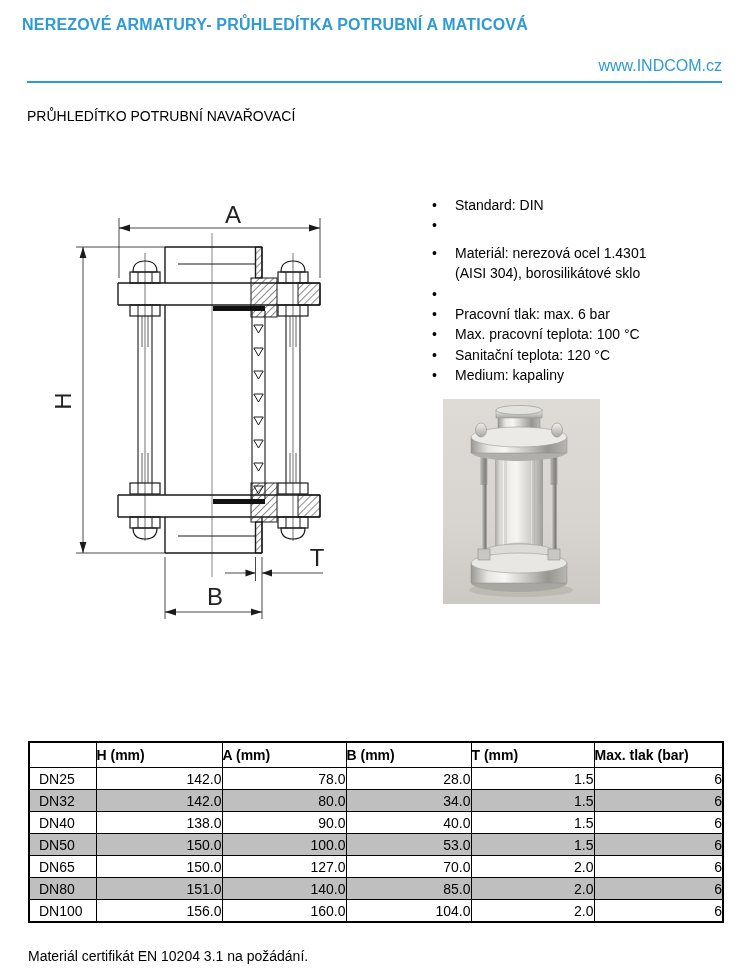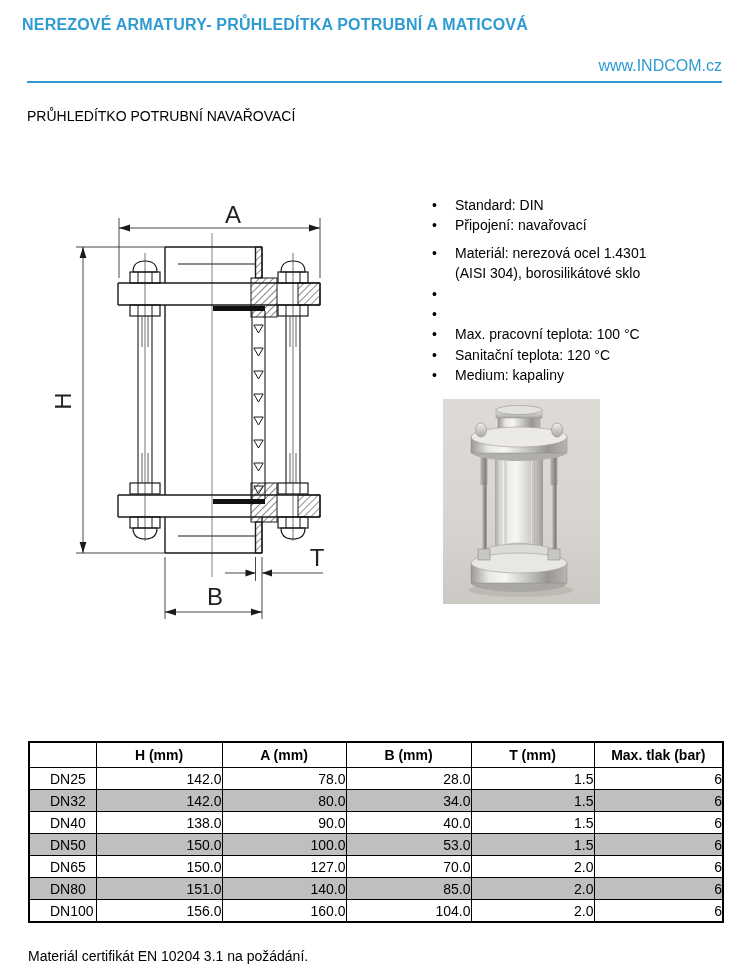--- a/index.html
+++ b/index.html
@@ -20,23 +20,23 @@
 
   .specs{position:absolute;left:432px;top:195px;width:292px;font-size:14px;color:#000;}
   .spec-item{display:flex;align-items:flex-start;line-height:20.4px;}
   .spec-item .bullet{width:23px;flex:0 0 23px;font-size:14px;}
   .spec-item .spec-text{width:216px;}
   #spec-group-2{margin-top:7px;}
 
   table.dims{position:absolute;left:28px;top:741px;width:694px;border-collapse:collapse;
              font-size:14px;color:#000;table-layout:fixed;border:2px solid #000;}
   table.dims th,table.dims td{border:1px solid #000;padding:0;overflow:hidden;white-space:nowrap;}
-  table.dims th{height:24px;font-weight:700;text-align:center;background:#fff;}
+  table.dims th{height:24px;font-weight:700;text-align:left;background:#fff;}
   table.dims td{height:21px;text-align:right;background:#fff;}
-  table.dims td.dn{text-align:left;padding-left:20px;}
+  table.dims td.dn{text-align:left;padding-left:9px;}
   table.dims tr.shaded td{background:var(--shade);}
 
   .footer-note{position:absolute;left:28px;top:948px;font-size:14px;color:#000;}
 
   .dimtext{font-size:24px;fill:#222;}
   .anchor-mid{text-anchor:middle;}
 </style>
 </head>
 <body>
 
@@ -156,35 +156,35 @@
 
   <div class="specs">
     <div id="spec-group-1">
   <div class="spec-item">
     <span class="bullet">•</span>
     <span class="spec-text">Standard: DIN</span>
   </div>
 
   <div class="spec-item">
     <span class="bullet">•</span>
-    <span class="spec-text">Připojení: navařovací</span>
   </div>
 </div>
     <div id="spec-group-2">
   <div class="spec-item">
     <span class="bullet">•</span>
     <span class="spec-text">Materiál: nerezová ocel 1.4301 (AISI 304), borosilikátové sklo</span>
   </div>
 
   <div class="spec-item">
     <span class="bullet">•</span>
   </div>
 
   <div class="spec-item">
     <span class="bullet">•</span>
+    <span class="spec-text">Pracovní tlak: max. 6 bar</span>
   </div>
 
   <div class="spec-item">
     <span class="bullet">•</span>
     <span class="spec-text">Max. pracovní teplota: 100 °C</span>
   </div>
 
   <div class="spec-item">
     <span class="bullet">•</span>
     <span class="spec-text">Sanitační teplota: 120 °C</span>

